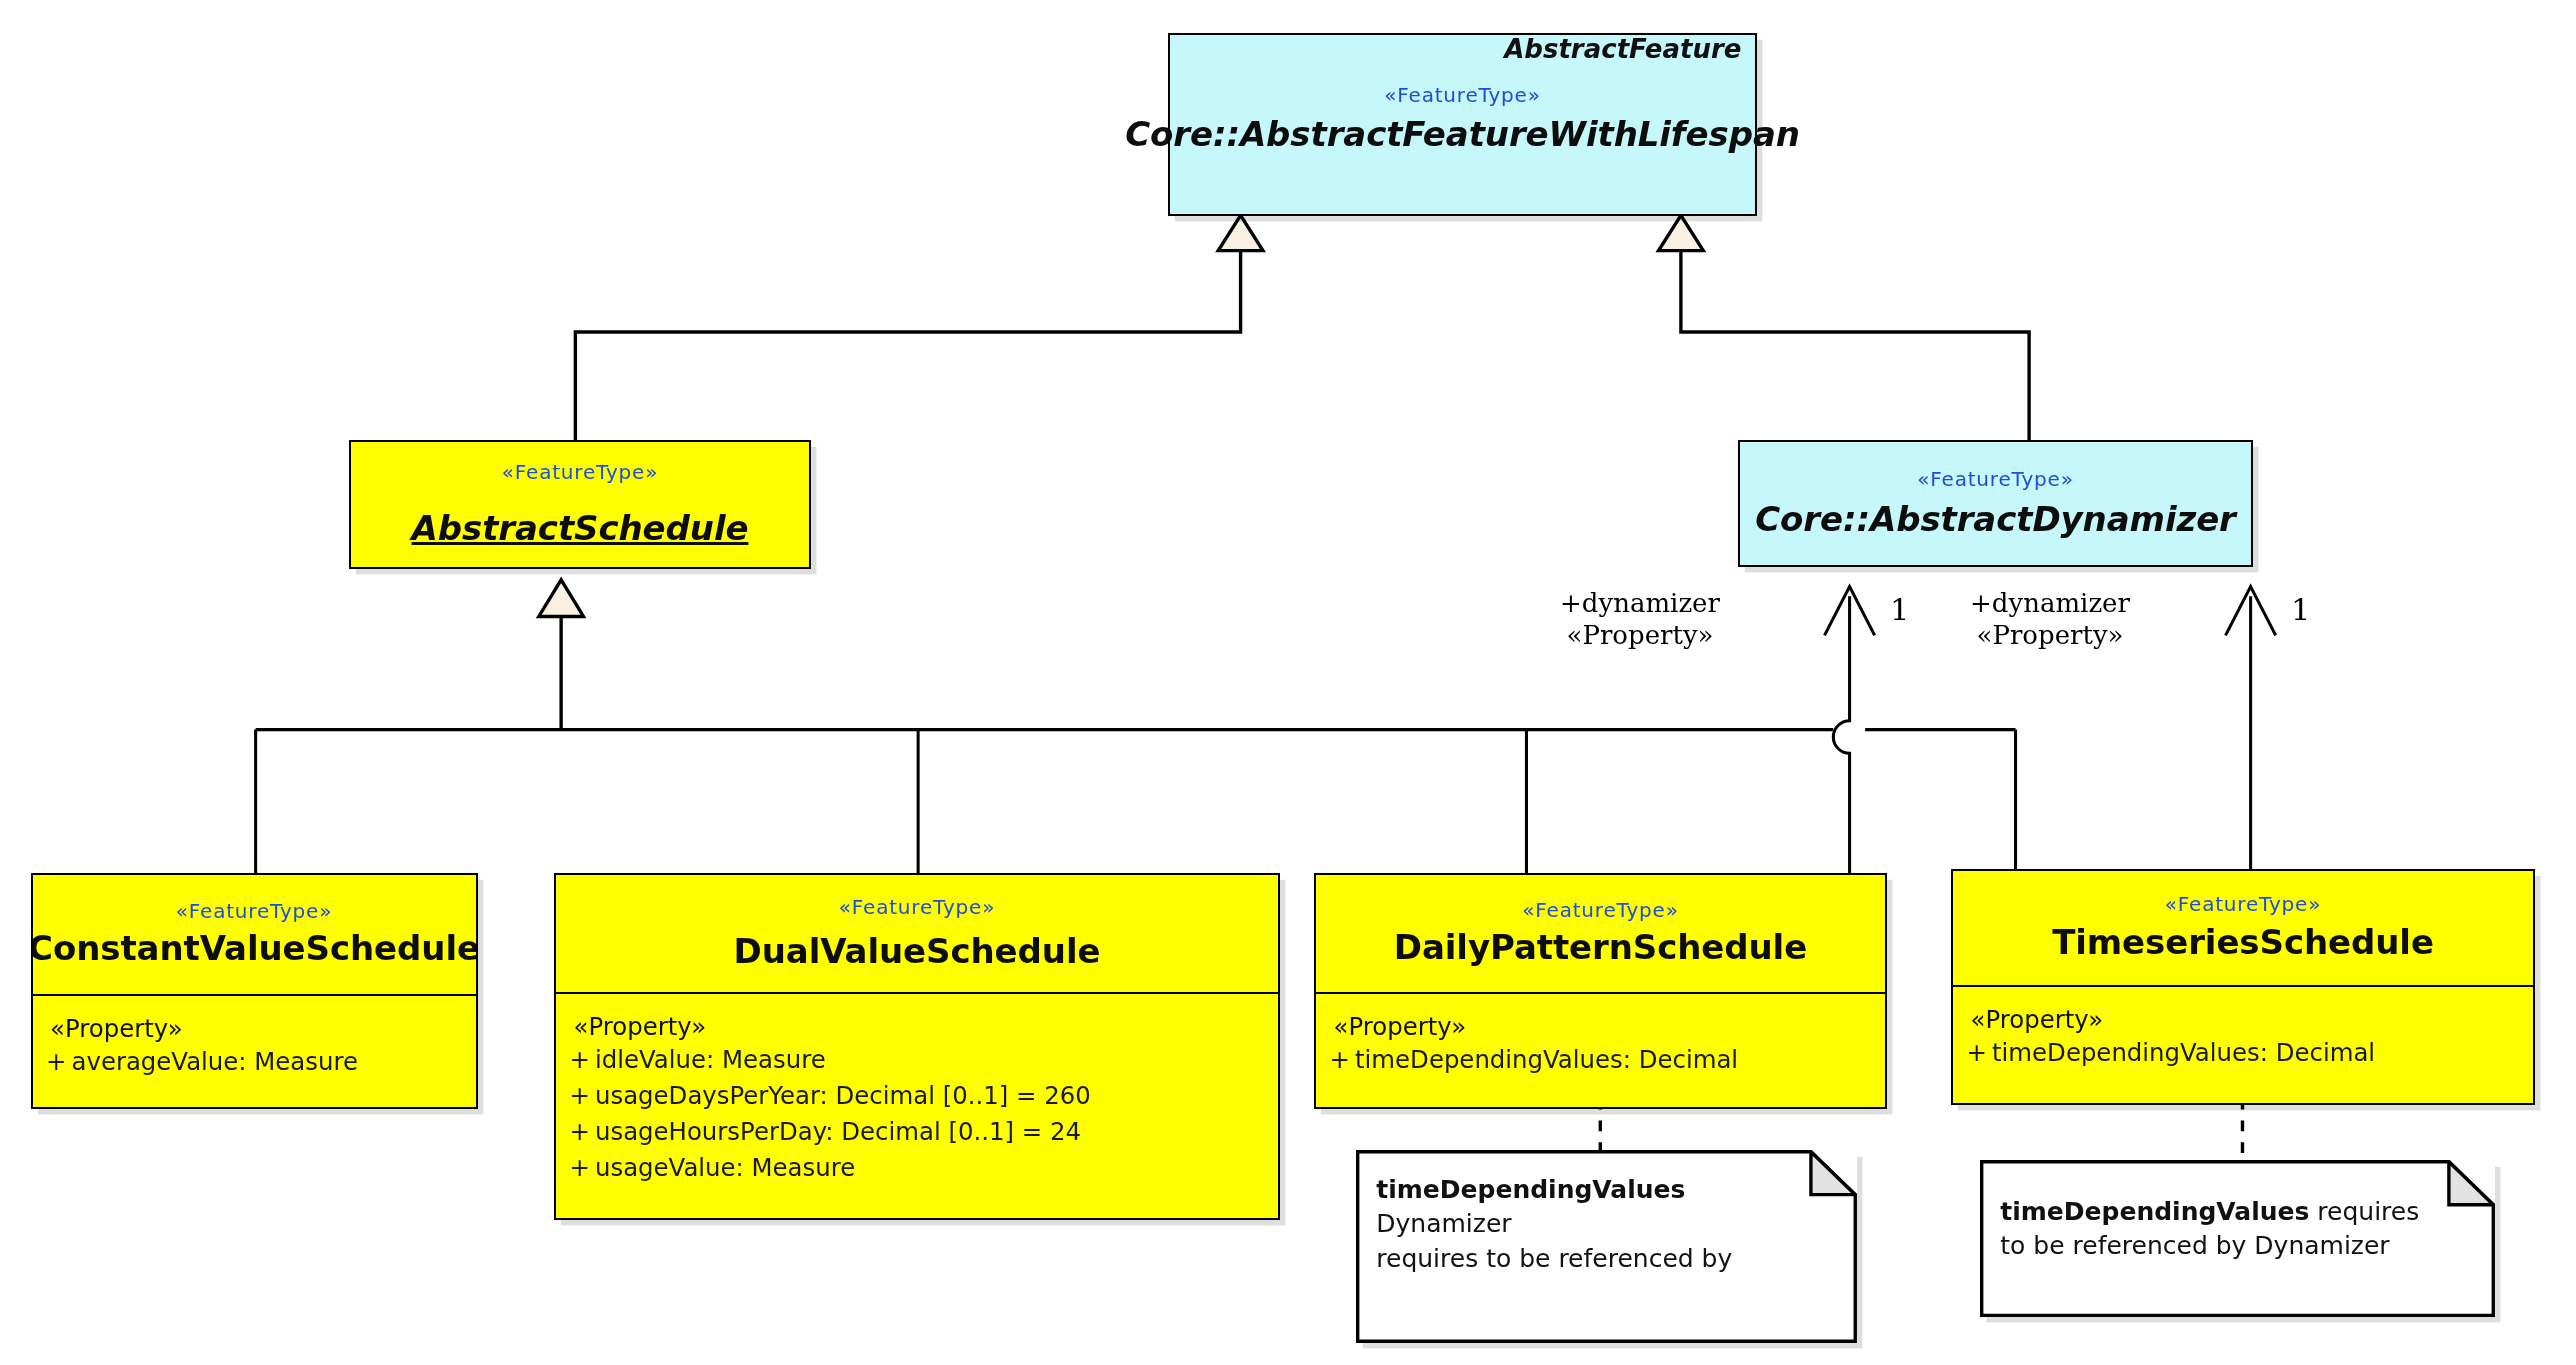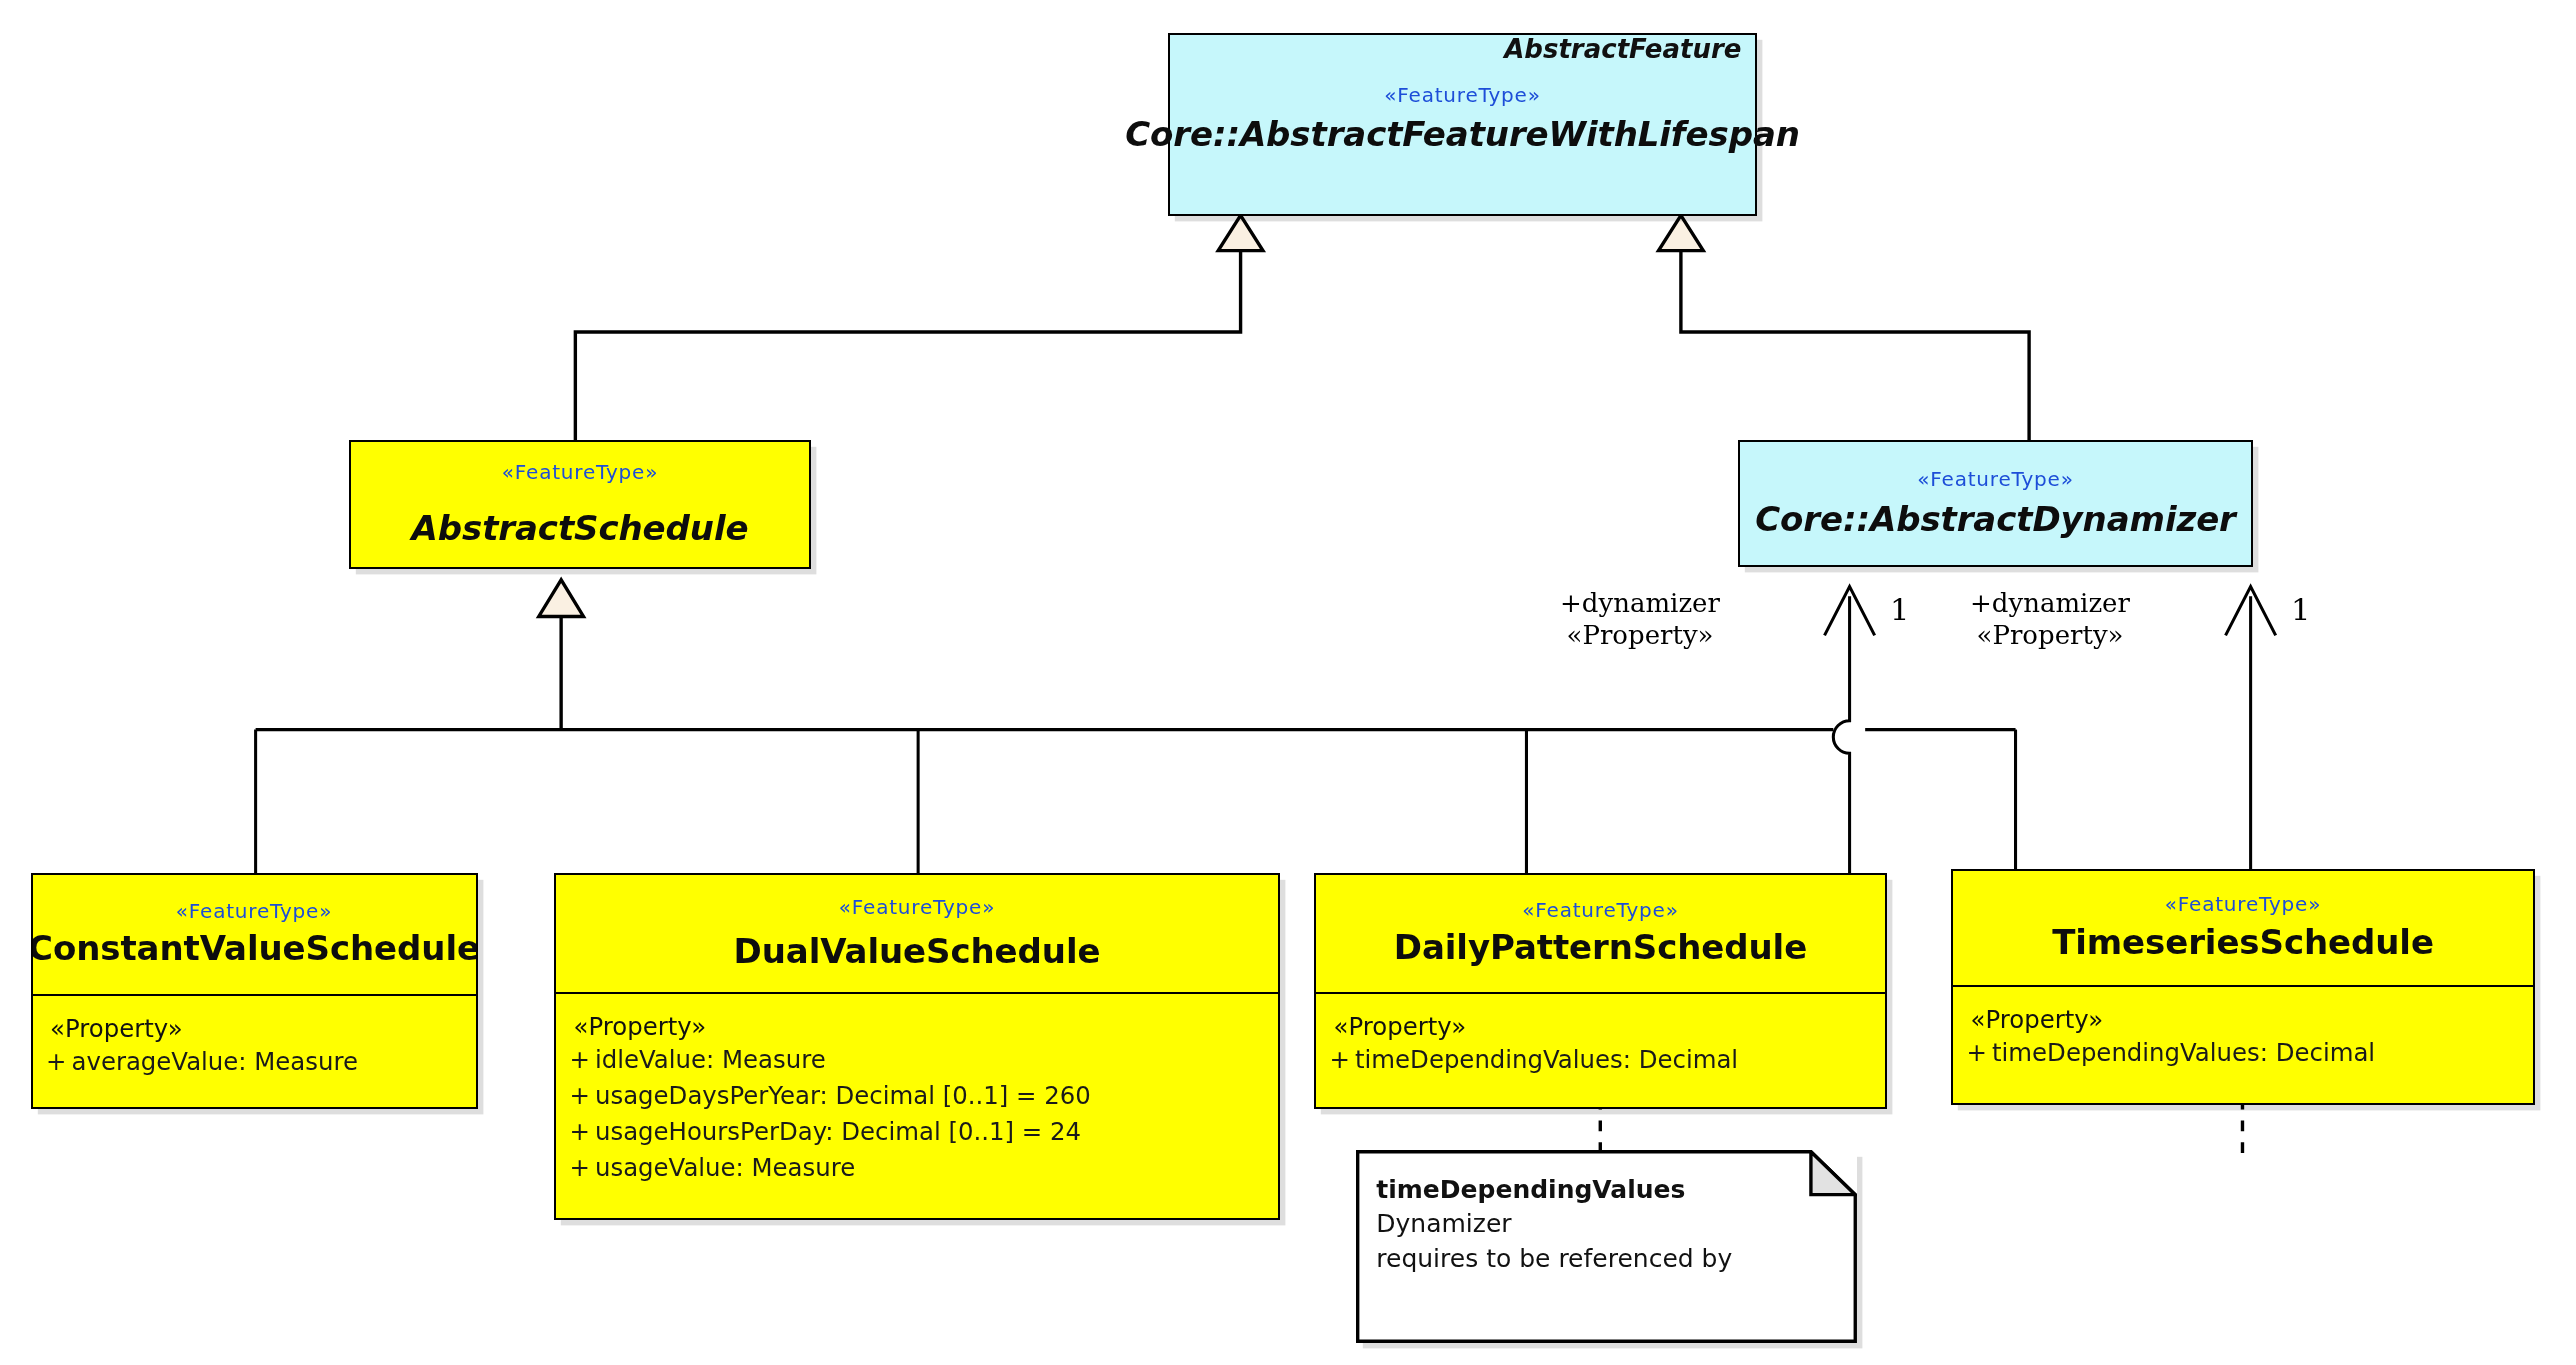--- a/index.html
+++ b/index.html
@@ -101,21 +101,21 @@
     <div class="hdr" style="height:100%;justify-content:flex-start;padding-top:0;">
       <div class="featname" style="align-self:flex-end;padding-right:13.6px;">AbstractFeature</div>
       <div class="stereo" style="margin-top:20.3px;text-align:center;">«FeatureType»</div>
       <div class="cname ital" style="margin-top:6.8px;text-align:center;">Core::AbstractFeatureWithLifespan</div>
     </div>
   </div>
 
   <div class="uml yellow" style="left:349px;top:440px;width:462px;height:129px;">
     <div class="hdr" style="height:100%;">
       <div class="stereo">«FeatureType»</div>
-      <div class="cname ital" style="margin-top:24px;">AbstractSchedule</div>
+      <div class="cname ital" style="margin-top:24px;text-decoration:underline;">AbstractSchedule</div>
     </div>
   </div>
 
   <div class="uml blue" style="left:1738px;top:440px;width:515px;height:127px;">
     <div class="hdr" style="height:100%;">
       <div class="stereo">«FeatureType»</div>
       <div class="cname ital" style="margin-top:8.1px;">Core::AbstractDynamizer</div>
     </div>
   </div>
 
@@ -204,15 +204,25 @@
       <polygon points="2.5,2.5 672,2.5 737.5,66 737.5,282.5 2.5,282.5" fill="#ffffff" stroke="#000" stroke-width="5"></polygon>
       <polygon points="672,2.5 737.5,66 672,66" fill="#e2e2e2" stroke="#000" stroke-width="5"></polygon>
     </svg>
     <div class="txt">
       <div><b>timeDependingValues</b></div>
       <div>Dynamizer</div>
       <div>requires to be referenced by</div>
     </div>
   </div>
 
+  <div class="note" style="left:1980px;top:1160px;width:515px;height:157px;">
+    <svg class="paper" viewBox="0 0 760 232" preserveAspectRatio="none">
+      <polygon points="2.5,2.5 692,2.5 757.5,66 757.5,229.5 2.5,229.5" fill="#ffffff" stroke="#000" stroke-width="5"></polygon>
+      <polygon points="692,2.5 757.5,66 692,66" fill="#e2e2e2" stroke="#000" stroke-width="5"></polygon>
+    </svg>
+    <div class="txt" style="top:35px;">
+      <div><b>timeDependingValues</b><span> requires</span></div>
+      <div>to be referenced by Dynamizer</div>
+    </div>
+  </div>
 
 </div>
 
 
 </body></html>

